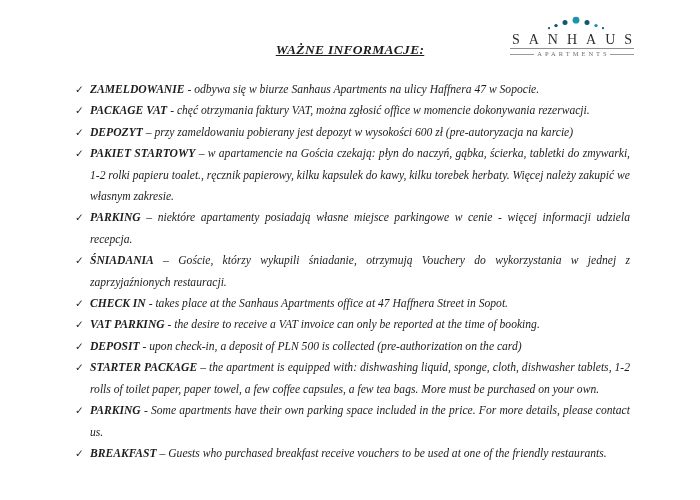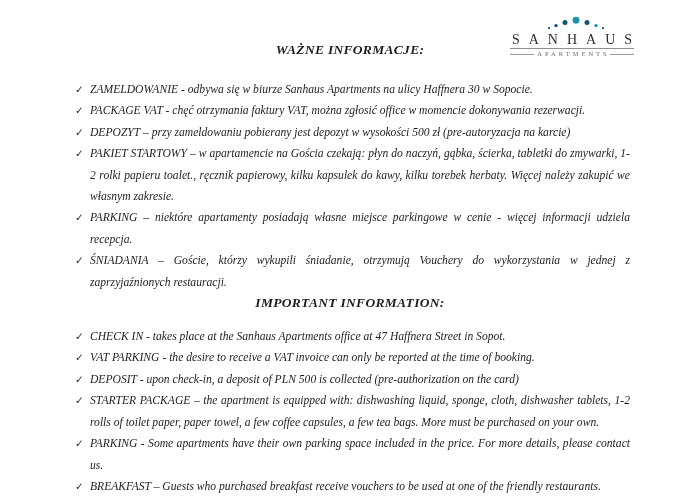--- a/index.html
+++ b/index.html
@@ -14,42 +14,42 @@
     box-sizing:border-box;
     padding-top:42px;
   }
   .heading{
     font-size:13.5px;
     font-weight:bold;
     text-align:center;
     letter-spacing:.3px;
     margin:0;
   }
-  .pl-heading{margin-bottom:21px;}
+  .pl-heading{margin-bottom:21px;text-decoration:underline;}
   .en-heading{margin:2px 0 15px;}
   ul.info-list{
     list-style:none;
     margin:0 70px 0 75px;
     padding:0;
   }
   ul.info-list li{
     position:relative;
     padding-left:15px;
     font-size:11.6px;
     line-height:21.4px;
     text-align:justify;
   }
   .check{
     position:absolute;
     left:0;top:0;
     font-style:normal;
     font-size:10.5px;
     color:#2a2a2a;
   }
-  .term{font-weight:normal;}
+  .term{font-weight:bold;}
   
   .logo{
     position:absolute;
     top:15px;right:66px;
     width:124px;
     font-style:normal;
     text-align:center;
   }
   .logo-dots{display:block;margin:0 auto;}
   .logo-name{
@@ -94,50 +94,49 @@
       <span class="rule"></span>
     </div>
   </div>
 
   <h1 class="heading pl-heading">WAŻNE INFORMACJE:</h1>
 
   <ul class="info-list">
     <li>
       <span class="check">✓</span>
       <span class="term">ZAMELDOWANIE</span>
-      <span>-  odbywa się w biurze Sanhaus Apartments na ulicy Haffnera 30 w Sopocie.</span>
+      <span>-  odbywa się w biurze Sanhaus Apartments na ulicy Haffnera 47 w Sopocie.</span>
     </li>
     <li>
       <span class="check">✓</span>
       <span class="term">PACKAGE VAT</span>
       <span>- chęć otrzymania faktury VAT, można zgłosić office w momencie dokonywania rezerwacji.</span>
     </li>
     <li>
       <span class="check">✓</span>
       <span class="term">DEPOZYT</span>
-      <span>– przy zameldowaniu pobierany jest depozyt w wysokości 500 zł (pre-autoryzacja na karcie)</span>
+      <span>– przy zameldowaniu pobierany jest depozyt w wysokości 600 zł (pre-autoryzacja na karcie)</span>
     </li>
     <li>
       <span class="check">✓</span>
       <span class="term">PAKIET STARTOWY</span>
       <span>– w apartamencie na Gościa czekają: płyn do naczyń, gąbka, ścierka, tabletki do zmywarki, 1-2 rolki papieru toalet., ręcznik papierowy, kilku kapsulek do kawy, kilku torebek herbaty. Więcej należy zakupić we własnym zakresie.</span>
     </li>
     <li>
       <span class="check">✓</span>
       <span class="term">PARKING</span>
       <span>– niektóre apartamenty posiadają własne miejsce parkingowe w cenie - więcej informacji udziela recepcja.</span>
     </li>
     <li>
       <span class="check">✓</span>
       <span class="term">ŚNIADANIA</span>
       <span>– Goście, którzy wykupili śniadanie, otrzymują Vouchery do wykorzystania w jednej z zaprzyjaźnionych restauracji.</span>
     </li>
   </ul>
 
-  <h1 class="heading en-heading">IMPORTANT INFORMATION:</h1>
 
   <ul class="info-list">
     <li>
       <span class="check">✓</span>
       <span class="term">CHECK IN</span>
       <span>- takes place at the Sanhaus Apartments office at 47 Haffnera Street in Sopot.</span>
     </li>
     <li>
       <span class="check">✓</span>
       <span class="term">VAT PARKING</span>

